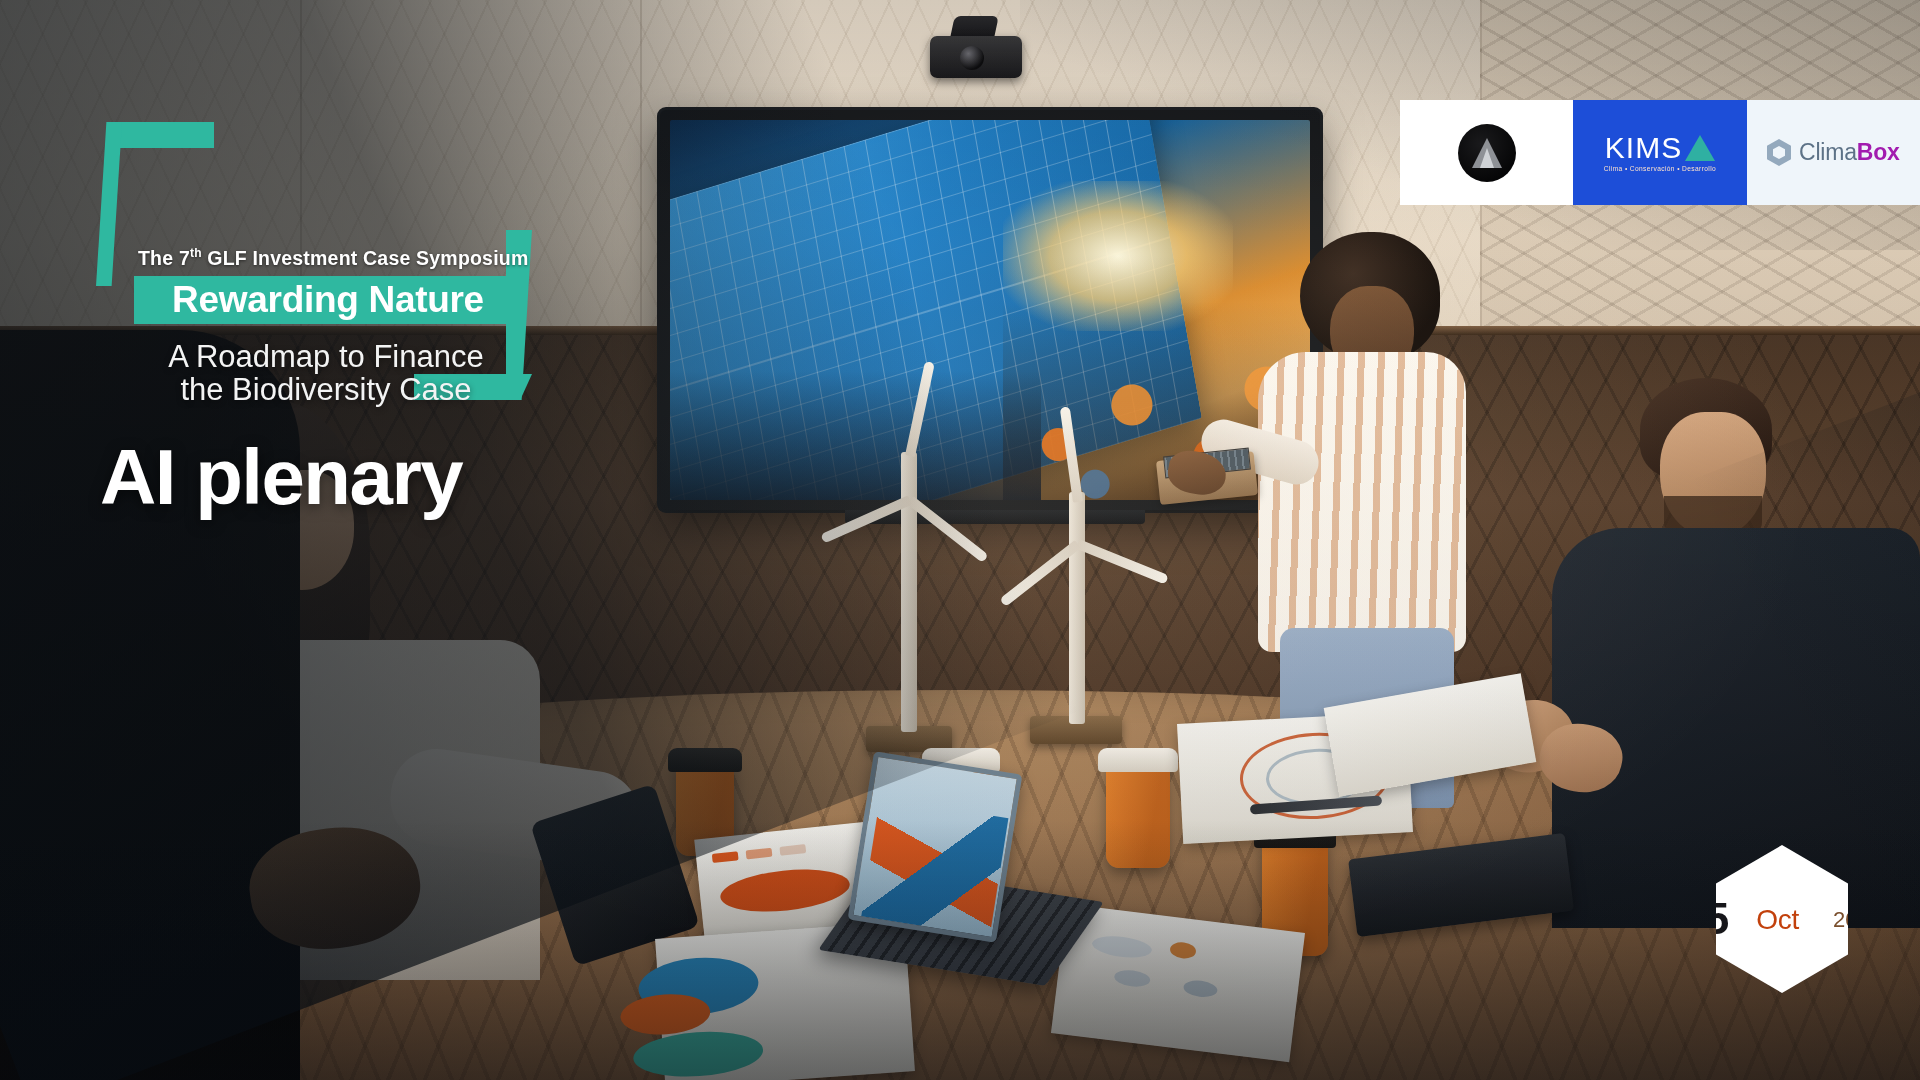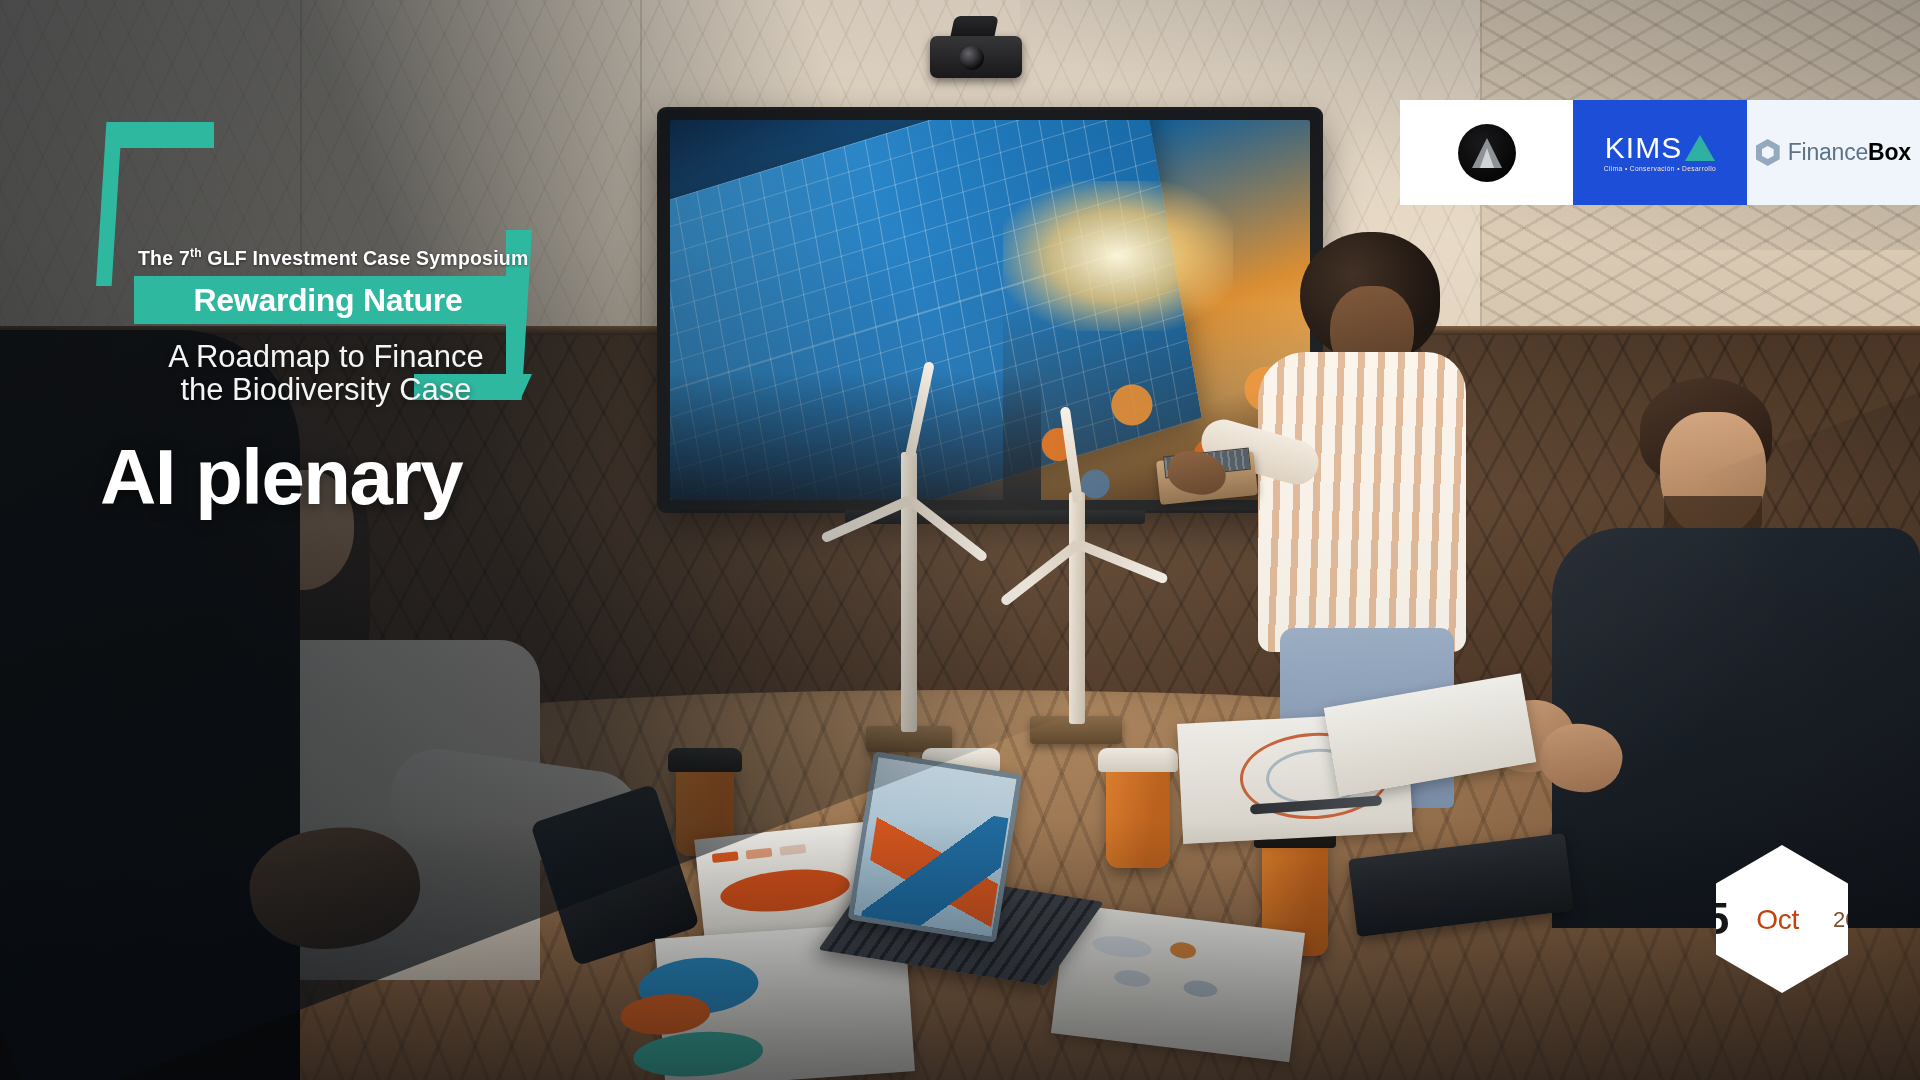--- a/index.html
+++ b/index.html
@@ -223,21 +223,21 @@
     clip-path:polygon(0 0, 100% 0, 90% 100%, 0 100%); transform:translateX(18px); }
 
   .kicker { position:absolute; left:42px; top:138px; width:430px;
     color:#ffffff; font-size:19.5px; font-weight:bold; letter-spacing:.2px;
     text-shadow:0 1px 3px rgba(0,0,0,.55); }
   .kicker sup { font-size:12px; vertical-align:super; }
 
   .rn-band { position:absolute; left:38px; top:168px; width:388px; height:48px; background:#2fb8a0; }
   .rn-text { position:absolute; left:38px; top:168px; width:388px; height:48px;
     display:flex; align-items:center; justify-content:center;
-    color:#ffffff; font-size:32px; font-weight:bold; letter-spacing:-.3px; }
+    color:#ffffff; font-size:37px; font-weight:bold; letter-spacing:-.3px; }
 
   .roadmap { position:absolute; left:20px; top:232px; width:420px; text-align:center;
     color:#f3f4f4; font-size:31px; line-height:1.07; font-weight:300;
     text-shadow:0 2px 6px rgba(0,0,0,.45); }
 
   
   .main-title { position:absolute; left:100px; top:432px;
     color:#ffffff; font-size:78px; font-weight:bold; letter-spacing:-1.5px;
     text-shadow:0 3px 14px rgba(0,0,0,.55); }
   .main-sub { position:absolute; left:98px; top:540px;
@@ -271,21 +271,21 @@
     border-left:15px solid transparent; border-right:15px solid transparent; border-bottom:26px solid #2fb0a2; }
   .kims-tag { margin-top:3px; color:#ffe3cc; font-size:6.6px; letter-spacing:.4px; }
 
   .cb-wrap { display:flex; align-items:center; gap:8px; }
   .cb-hex { width:24px; height:27px; background:#94a9bd;
     clip-path:polygon(50% 0,100% 25%,100% 75%,50% 100%,0 75%,0 25%);
     display:flex; align-items:center; justify-content:center; }
   .cb-hex i { width:12px; height:13px; background:#eff5fa;
     clip-path:polygon(50% 0,100% 25%,100% 75%,50% 100%,0 75%,0 25%); display:block; }
   .cb-text { font-size:23px; color:#5d7287; font-weight:300; letter-spacing:-.2px; }
-  .cb-text b { color:#000000; font-weight:bold; }
+  .cb-text b { color:#a21caf; font-weight:bold; }
 
   
   .date-badge { position:absolute; left:1716px; top:845px; width:132px; height:148px;
     background:#ffffff; clip-path:polygon(50% 0, 100% 26%, 100% 74%, 50% 100%, 0 74%, 0 26%);
     display:flex; flex-direction:row; align-items:center; justify-content:center;
     line-height:1; box-shadow:0 6px 18px rgba(0,0,0,.35);gap:28px; }
   .date-day { font-size:44px; font-weight:bold; color:#16161a; letter-spacing:-1px; }
   .date-mon { font-size:28px; color:#c2410c; margin-top:2px; letter-spacing:-.3px; }
   .date-year { font-size:22px; color:#7a4f2d; margin-top:2px; letter-spacing:.2px;margin-left:6px; }
 </style>
@@ -445,21 +445,21 @@
             <span class="kims-tri"></span>
           </div>
         <div class="kims-tag">Clima • Conservación • Desarrollo</div>
       </div>
     </div>
     <div class="logo-cell carbonbox">
       <div class="cb-wrap">
         <span class="cb-hex">
             <i></i>
           </span>
-        <span class="cb-text"><span>Finance</span><b>Box</b></span>
+        <span class="cb-text"><span>Clima</span><b>Box</b></span>
       </div>
     </div>
   </div>
 
   <div class="date-badge">
     <div class="date-day">25</div>
     <div class="date-mon">Oct</div>
     <div class="date-year">2024</div>
   </div>
 

